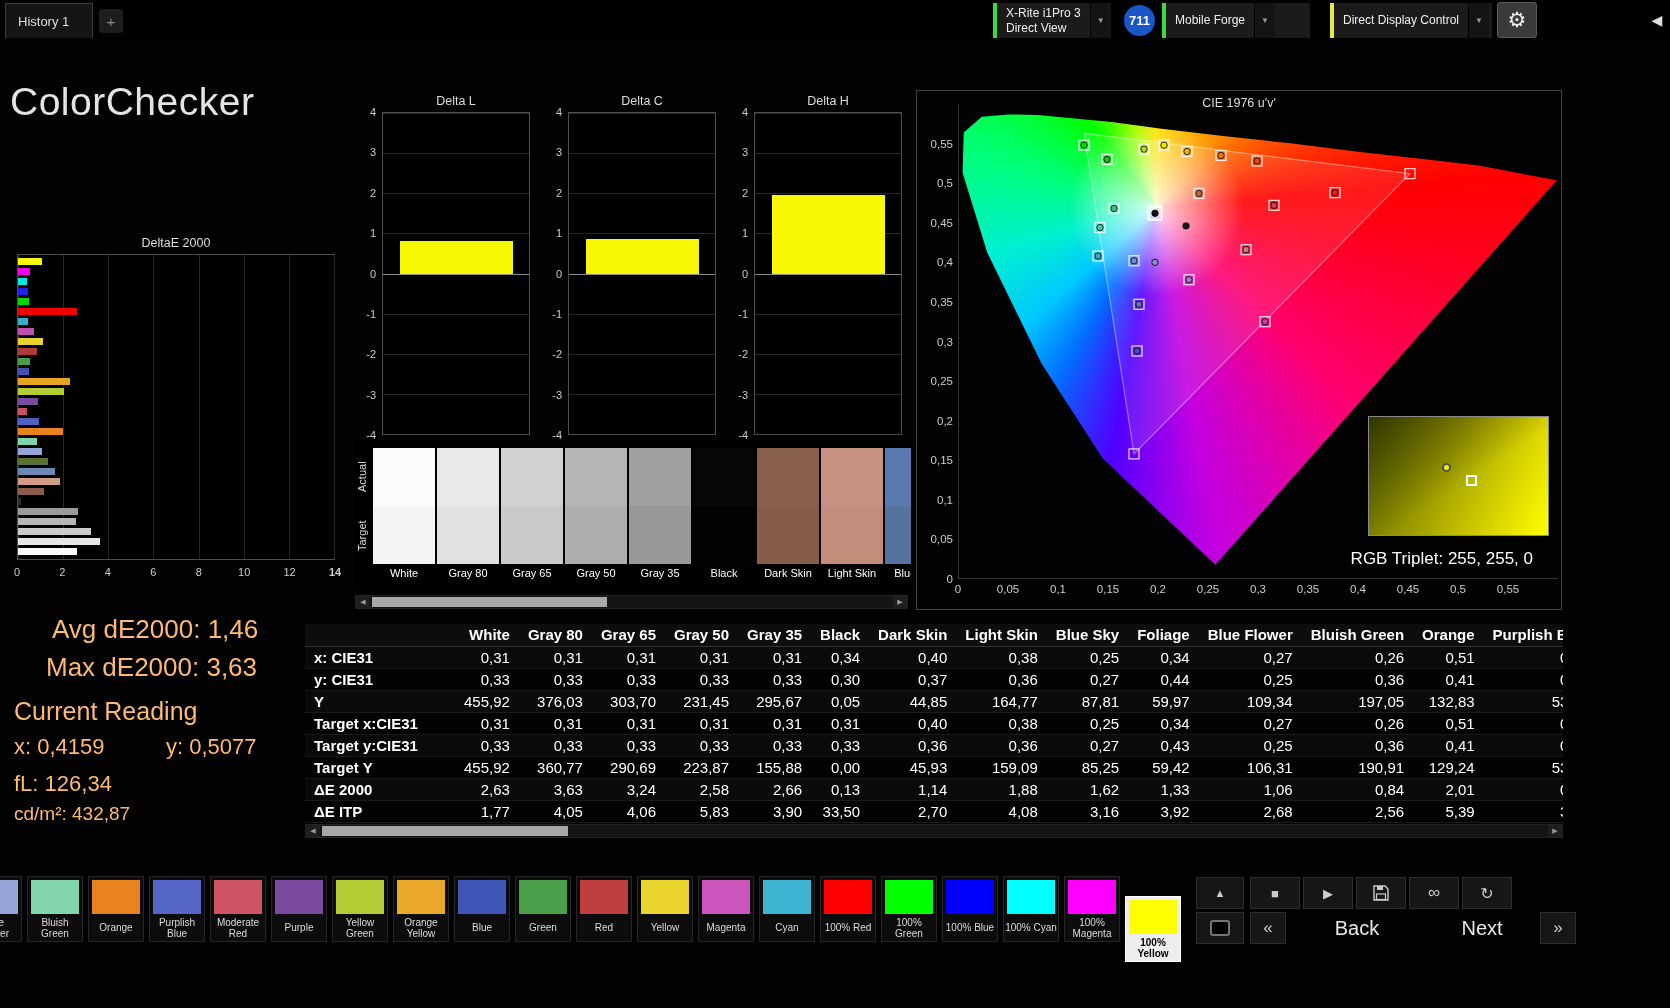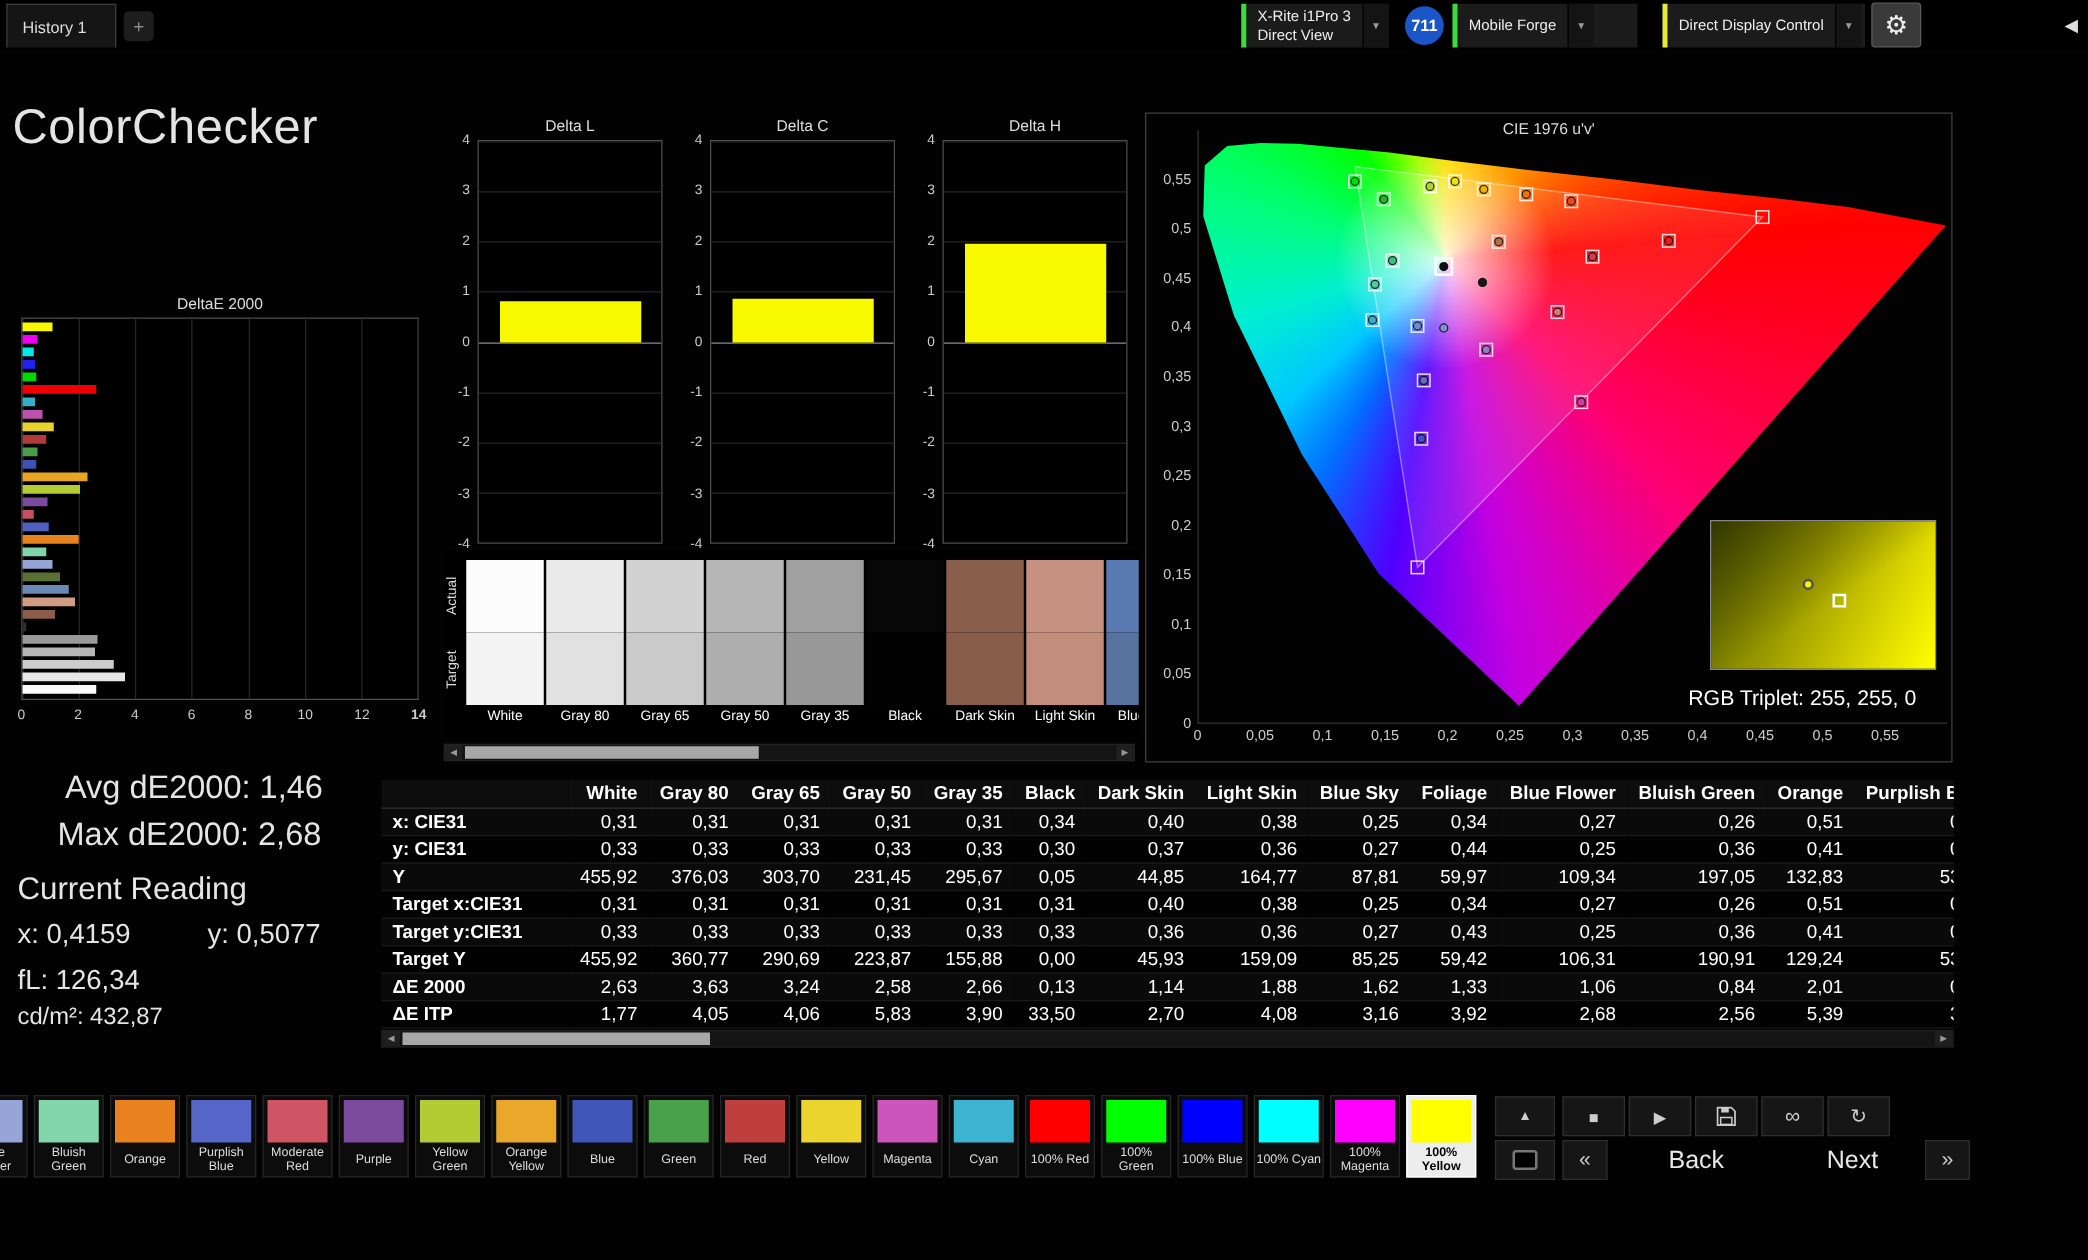--- a/index.html
+++ b/index.html
@@ -94,21 +94,21 @@
   #inset { position:absolute; left:451px; top:325px; width:181px; height:120px; border:1px solid #888;
     background:
       linear-gradient(to bottom right, rgba(0,0,0,0.45), rgba(0,0,0,0) 55%),
       linear-gradient(115deg, #5a6400 0%, #9a9a00 40%, #e0da00 78%, #ffff00 100%); }
   .im-dot { position:absolute; left:41%; top:39%; width:9px; height:9px; border-radius:50%;
             background:#ffee00; border:2px solid #4a5560; }
   .im-sq { position:absolute; left:54%; top:49%; width:11px; height:11px; border:2px solid #fff; }
   #rgb-text { position:absolute; right:28px; top:458px; font-size:17px; color:#fff; }
 
   
-  .stat { position:absolute; color:#e5e5e5; white-space:nowrap; }
+  .stat { position:absolute; color:#fdba74; white-space:nowrap; }
   #st-avg { left:52px; top:614px; font-size:26px; }
   #st-max { left:46px; top:652px; font-size:26px; }
   #st-cur { left:14px; top:697px; font-size:25px; }
   #st-x  { left:14px; top:734px; font-size:22px; }
   #st-y  { left:166px; top:734px; font-size:22px; }
   #st-fl { left:14px; top:771px; font-size:22px; }
   #st-cd { left:14px; top:803px; font-size:19px; }
 
   
   #tblwrap { position:absolute; left:305px; top:624px; width:1258px; height:200px; overflow:hidden; }
@@ -118,21 +118,21 @@
   #tbl tbody tr { border-bottom:1px solid #1a1a1a; }
   #tbl tbody tr:nth-child(odd) { background:#0a0a0a; }
   #tbl .rl { text-align:left; font-weight:bold; min-width:150px; }
 
   
   #bbar { position:absolute; left:0; top:876px; width:1670px; height:70px; }
   .sw { position:absolute; top:0; width:56px; height:66px; background:#0c0c0c; border:1px solid #262626; }
   .sw .c { position:absolute; left:3px; right:3px; top:3px; height:34px; }
   .sw .l { position:absolute; left:1px; right:1px; top:38px; bottom:1px; font-size:10px; line-height:11px;
            color:#ddd; text-align:center; display:flex; align-items:center; justify-content:center; }
-  .sw.sel { background:#ededed; border-color:#fff; }
+  .sw.sel { background:#ededed; border-color:#fff;margin-top:20px; }
   .sw.sel .l { color:#000; font-weight:bold; }
   .ctl { position:absolute; background:#161616; border:1px solid #2e2e2e; color:#ccc;
          display:flex; align-items:center; justify-content:center; }
   #btn-up { left:1196px; top:1px; width:48px; height:32px; font-size:11px; }
   #btn-preview { left:1196px; top:36px; width:48px; height:32px; }
   #btn-preview .pv { width:20px; height:16px; background:#000; border:2px solid #777; border-radius:3px; }
   #btn-stop { left:1250px; top:1px; width:50px; height:32px; font-size:13px; }
   #btn-play { left:1303px; top:1px; width:50px; height:32px; font-size:13px; }
   #btn-save { left:1356px; top:1px; width:50px; height:32px; }
   #btn-loop { left:1409px; top:1px; width:50px; height:32px; font-size:17px; }
@@ -465,21 +465,21 @@
       <span style="left: 91.6667%;">0,55</span>
     </div>
   <div id="inset">
     <div class="im-dot"></div>
     <div class="im-sq"></div>
   </div>
   <div id="rgb-text">RGB Triplet: 255, 255, 0</div>
 </div>
 
 <div class="stat" id="st-avg">Avg dE2000: 1,46</div>
-<div class="stat" id="st-max">Max dE2000: 2,68</div>
+<div class="stat" id="st-max">Max dE2000: 3,63</div>
 <div class="stat" id="st-cur">Current Reading</div>
 <div class="stat" id="st-x">x: 0,4159</div>
 <div class="stat" id="st-y">y: 0,5077</div>
 <div class="stat" id="st-fl">fL: 126,34</div>
 <div class="stat" id="st-cd">cd/m²: 432,87</div>
 
 <div id="tblwrap">
   <table id="tbl">
     <thead>
         <tr id="tbl-head">

